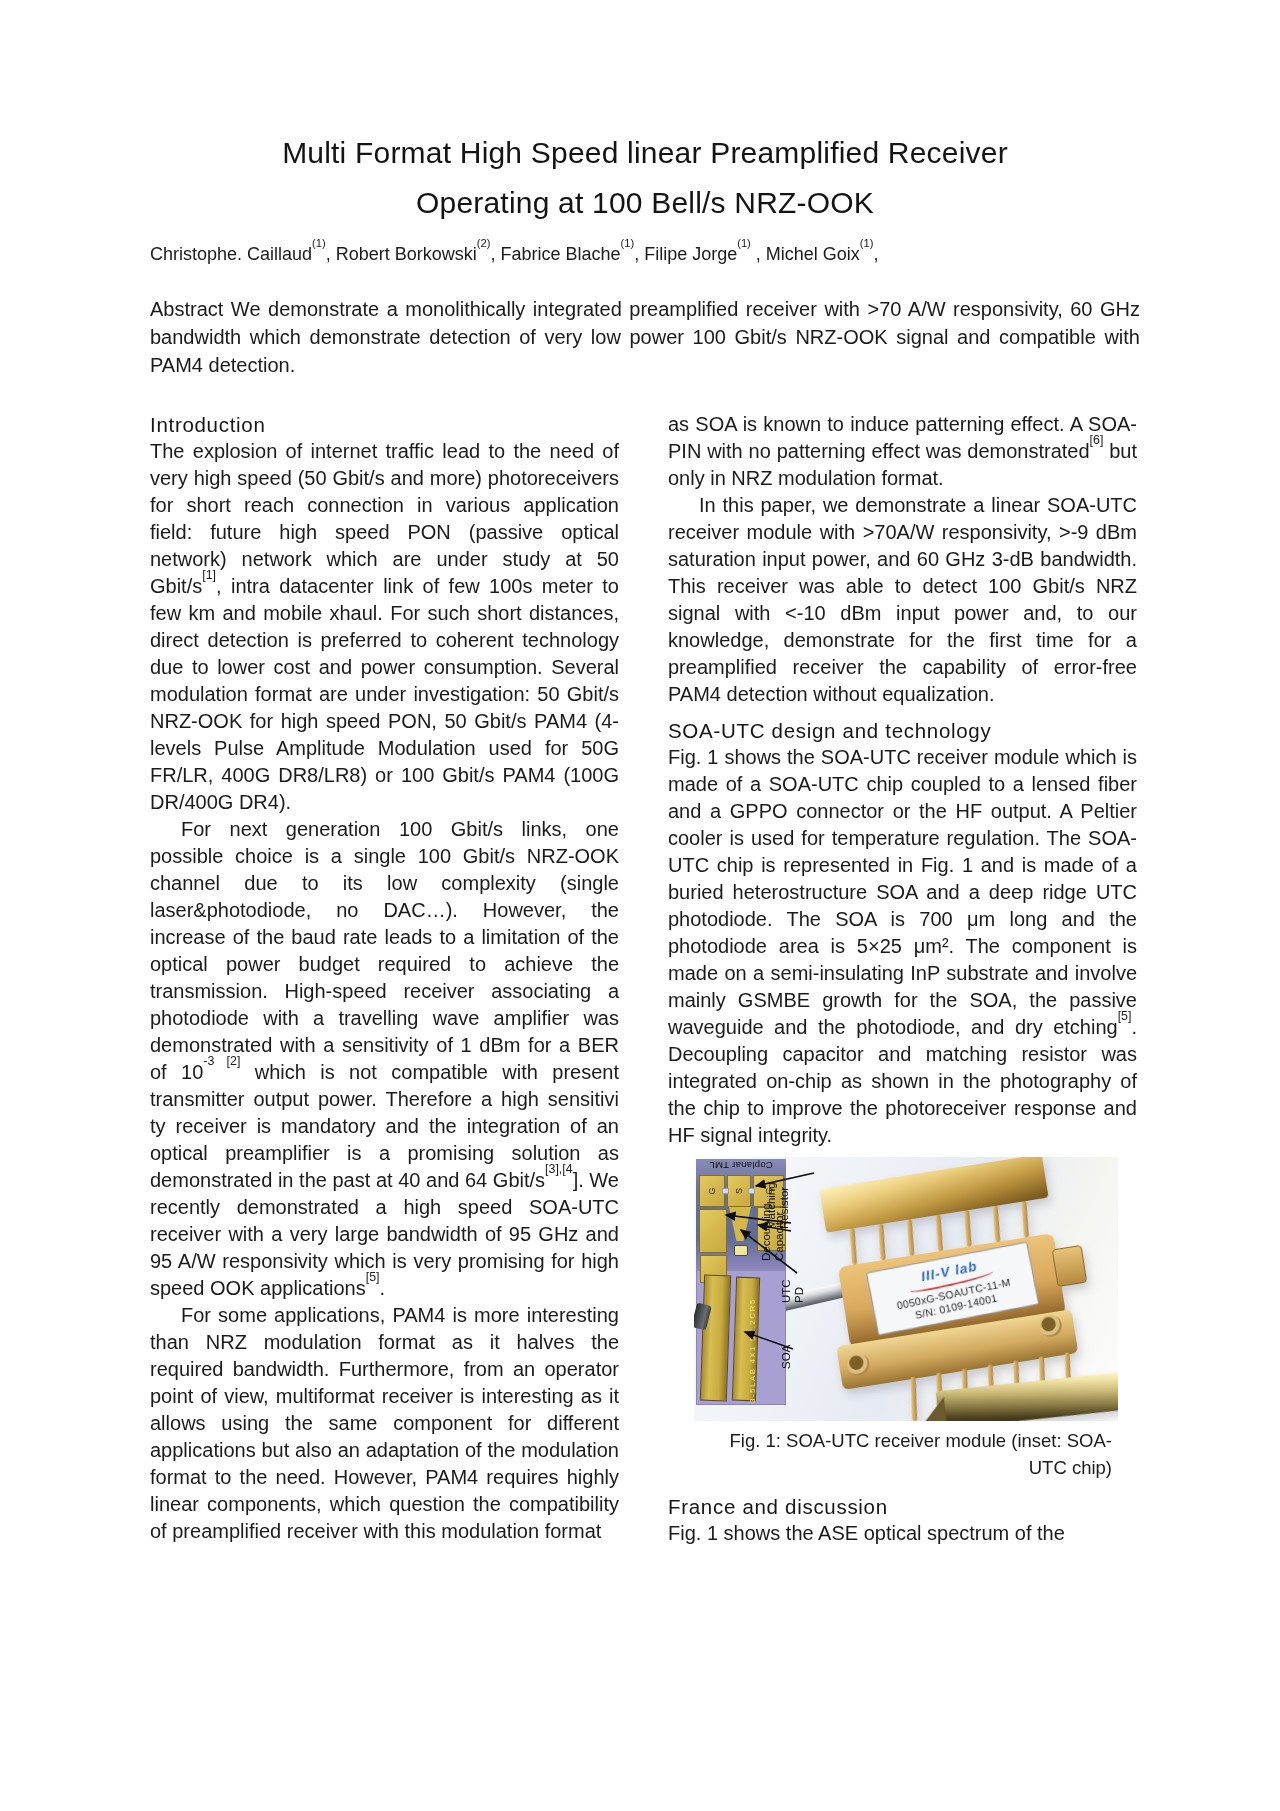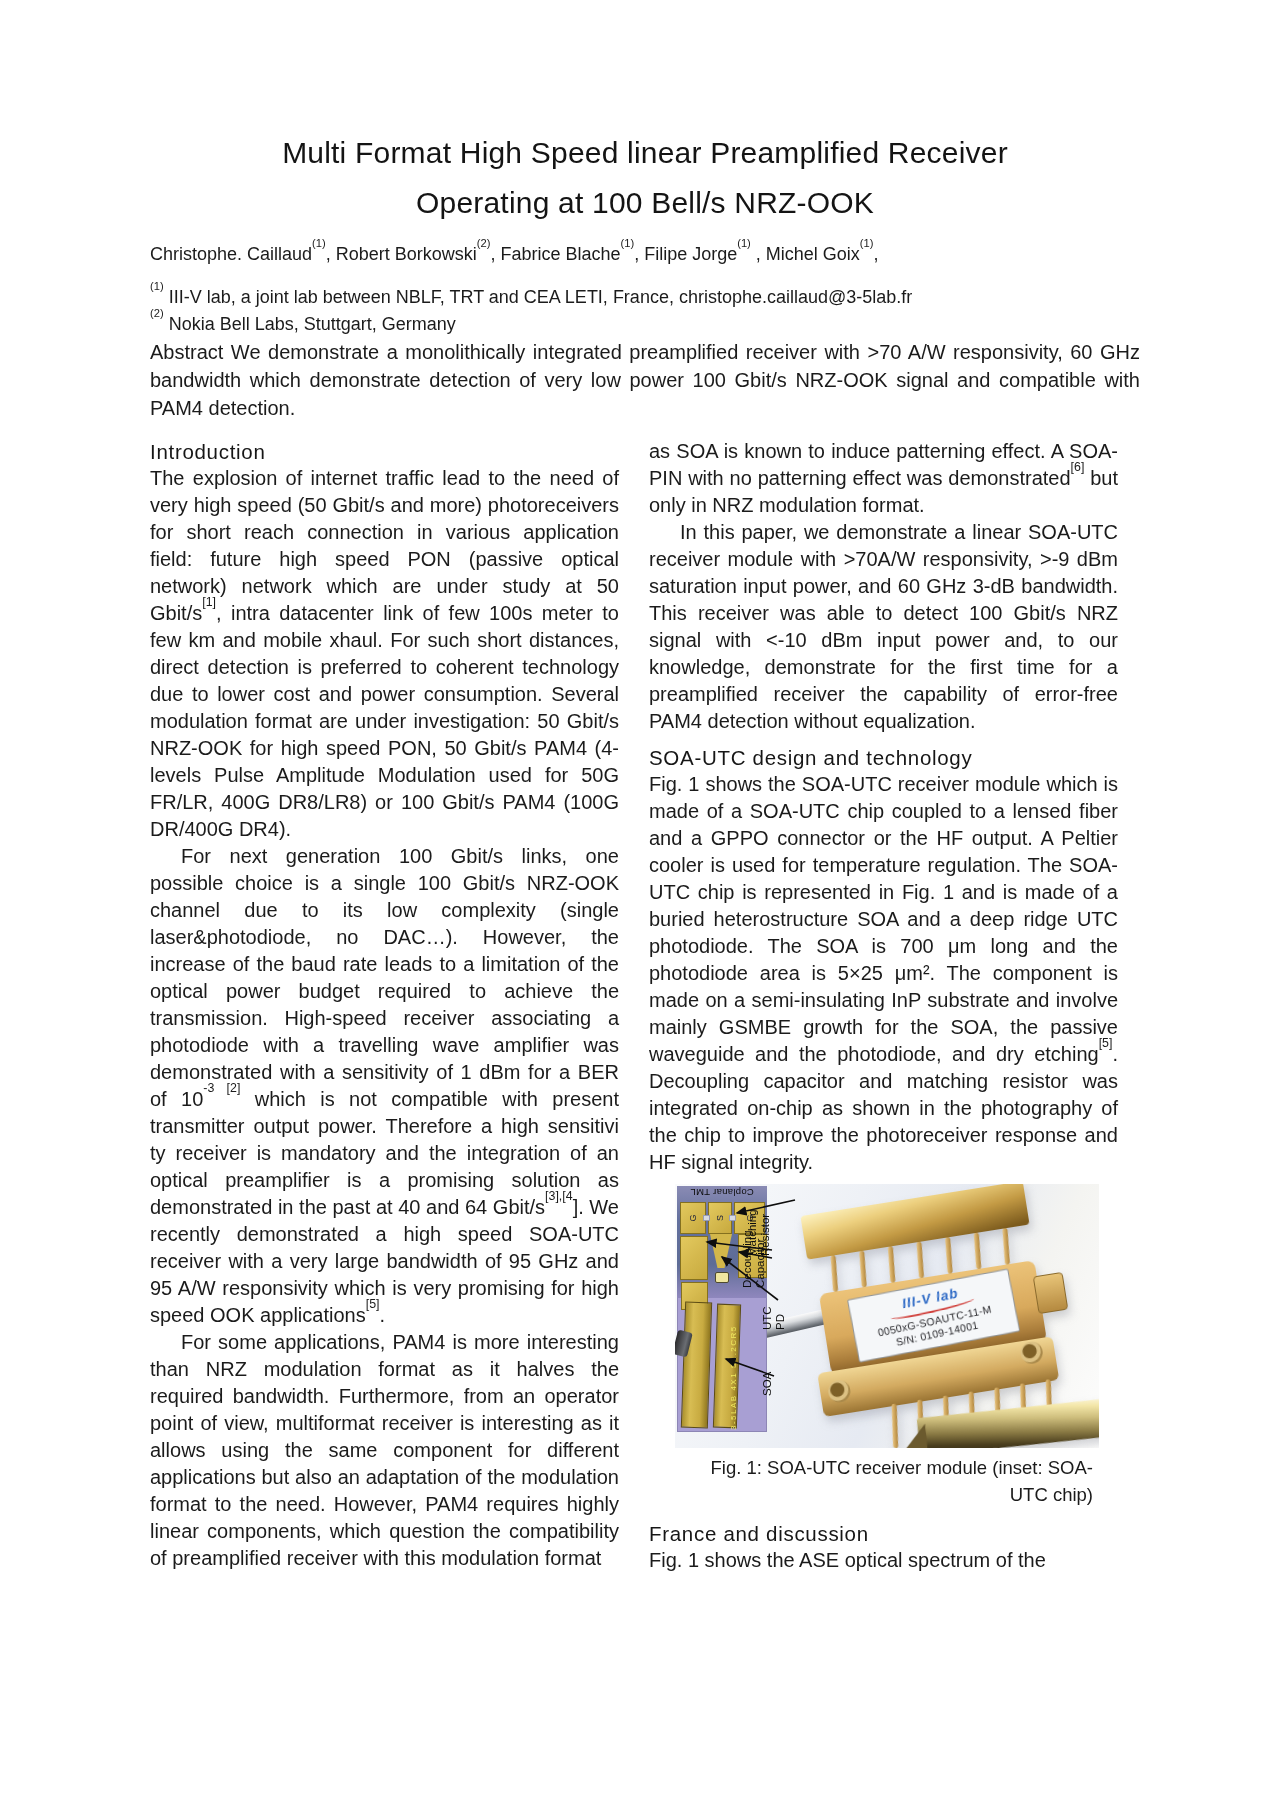--- a/index.html
+++ b/index.html
@@ -3,23 +3,23 @@
 <meta charset="utf-8">
 <style>
   html,body{margin:0;padding:0;background:#ffffff;}
   .page{position:relative;width:1280px;height:1811px;background:#ffffff;overflow:hidden;
         font-family:"Liberation Sans","DejaVu Sans",sans-serif;color:#1b1b1b;}
   .content{position:absolute;left:150px;top:0;width:990px;}
 
   .title{margin-top:128px;text-align:center;font-size:30px;line-height:50px;letter-spacing:.2px;color:#141414;}
   .authors{margin-top:13px;text-align:left;font-size:18px;line-height:27px;}
   .affiliations{margin-top:16px;font-size:18px;line-height:27px;}
-  .abstract{font-size:20px;line-height:28px;text-align:justify;}
-
-  .cols{display:flex;gap:30px;margin-top:16px;}
+  .abstract{margin-top:27px;font-size:20px;line-height:28px;text-align:justify;}
+
+  .cols{display:flex;gap:49px;margin-top:32px;}
   .col{width:469px;}
   h2.sect{font-size:20.5px;font-weight:400;letter-spacing:.7px;margin:0;color:#161616;line-height:27px;}
   h2.spaced{margin-top:9px;}
   p.body{font-size:20px;line-height:27px;text-align:justify;margin:0;}
   p.indent{text-indent:31px;}
   sup{font-size:.62em;line-height:0;position:relative;top:-.5em;}
 
   
   .photo{position:relative;width:424px;height:264px;margin:8px 0 0 26px;overflow:hidden;
          background:linear-gradient(115deg,#fafbfc 0%,#eef1f6 35%,#e6eaf2 55%,#f4f4f1 75%,#fdfdfd 100%);}
@@ -83,24 +83,20 @@
 
     <div class="title">
       <div>Multi Format High Speed linear Preamplified Receiver</div>
       <div>Operating at 100 Bell/s NRZ-OOK</div>
     </div>
 
     <div class="authors">
       <div>Christophe. Caillaud<sup>(1)</sup>, Robert Borkowski<sup>(2)</sup>, Fabrice Blache<sup>(1)</sup>, Filipe Jorge<sup>(1)</sup> , Michel Goix<sup>(1)</sup>,</div>
     </div>
 
-    <div class="affiliations">
-      <div><sup>(1)</sup> III-V lab, a joint lab between NBLF, TRT and CEA LETI, France, christophe.caillaud@3-5lab.fr</div>
-      <div><sup>(2)</sup> Nokia Bell Labs, Stuttgart, Germany</div>
-    </div>
 
     <div class="abstract">Abstract We demonstrate a monolithically integrated preamplified receiver with &gt;70 A/W responsivity, 60 GHz bandwidth which demonstrate detection of very low power 100 Gbit/s NRZ-OOK signal and compatible with PAM4 detection.</div>
 
     <div class="cols">
 
       <div class="col">
         <h2 class="sect">Introduction</h2>
         <p class="body">The explosion of internet traffic lead to the need of very high speed (50 Gbit/s and more) photoreceivers for short reach connection in various application field: future high speed PON (passive optical network) network which are under study at 50 Gbit/s<sup>[1]</sup>, intra datacenter link of few 100s meter to few km and mobile xhaul. For such short distances, direct detection is preferred to coherent technology due to lower cost and power consumption. Several modulation format are under investigation: 50 Gbit/s NRZ-OOK for high speed PON, 50 Gbit/s PAM4 (4-levels Pulse Amplitude Modulation used for 50G FR/LR, 400G DR8/LR8) or 100 Gbit/s PAM4 (100G DR/400G DR4).</p>
         <p class="body indent">For next generation 100 Gbit/s links, one possible choice is a single 100 Gbit/s NRZ-OOK channel due to its low complexity (single laser&amp;photodiode, no DAC…). However, the increase of the baud rate leads to a limitation of the optical power budget required to achieve the transmission. High-speed receiver associating a photodiode with a travelling wave amplifier was demonstrated with a sensitivity of 1 dBm for a BER of 10<sup>-3 [2]</sup> which is not compatible with present transmitter output power. Therefore a high sensitivi ty receiver is mandatory and the integration of an optical preamplifier is a promising solution as demonstrated in the past at 40 and 64 Gbit/s<sup>[3],[4</sup>]. We recently demonstrated a high speed SOA-UTC receiver with a very large bandwidth of 95 GHz and 95 A/W responsivity which is very promising for high speed OOK applications<sup>[5]</sup>.</p>
         <p class="body indent">For some applications, PAM4 is more interesting than NRZ modulation format as it halves the required bandwidth. Furthermore, from an operator point of view, multiformat receiver is interesting as it allows using the same component for different applications but also an adaptation of the modulation format to the need. However, PAM4 requires highly linear components, which question the compatibility of preamplified receiver with this modulation format</p>

